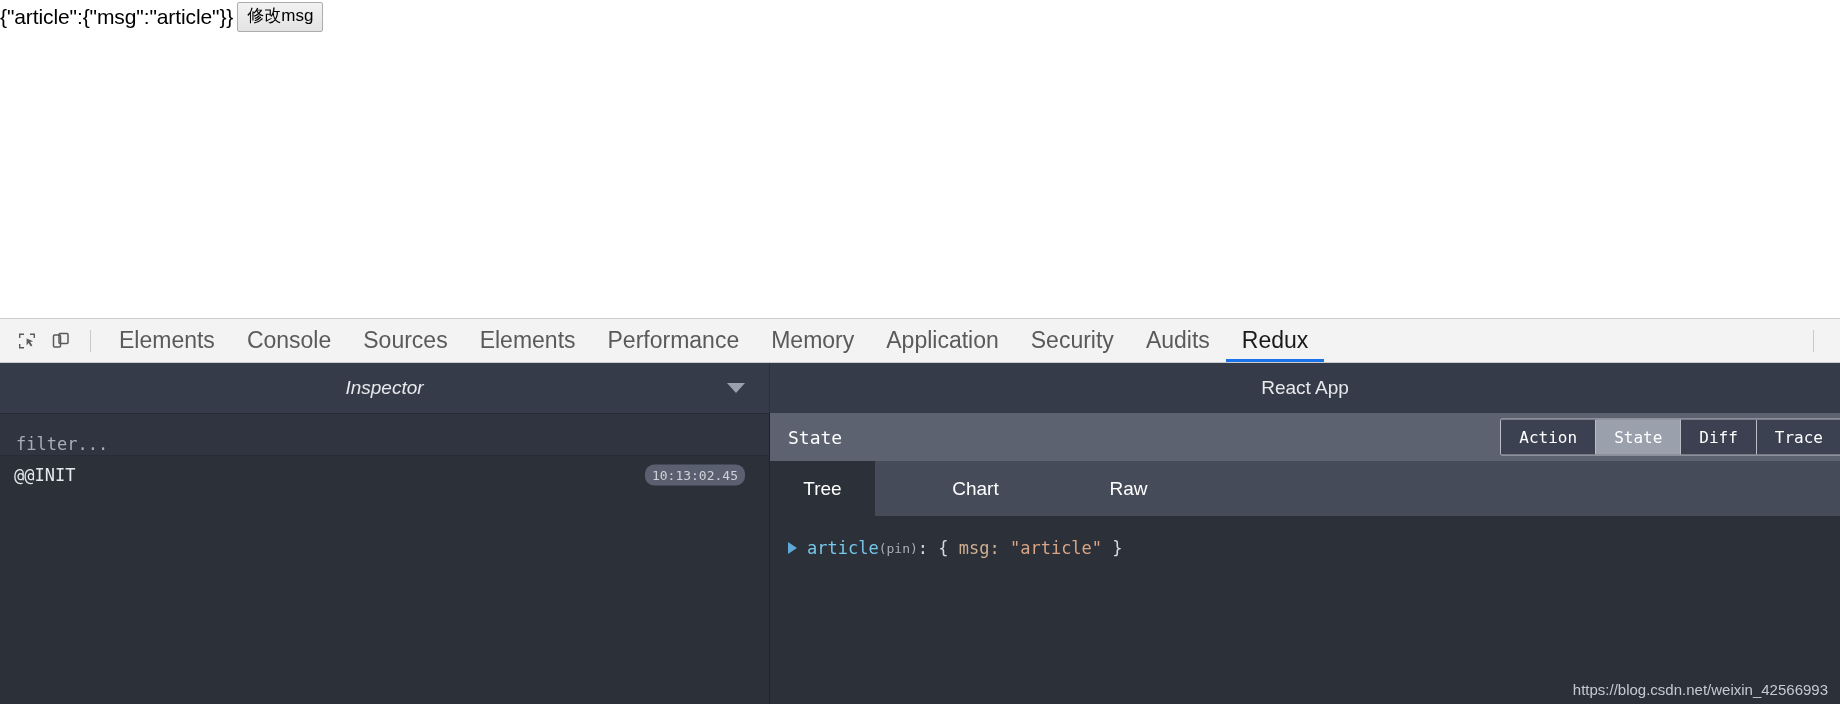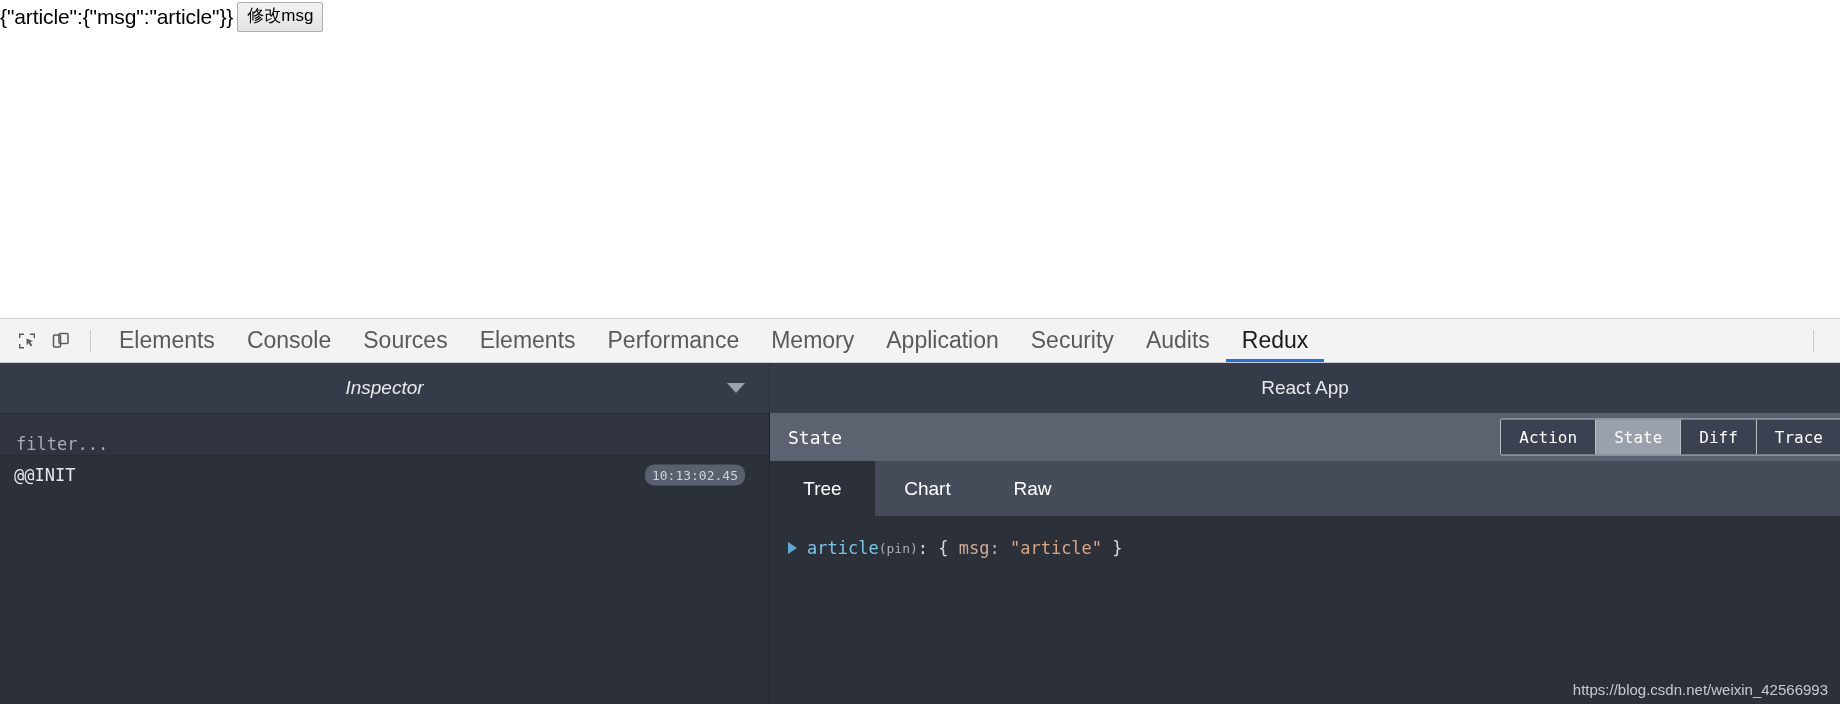--- a/index.html
+++ b/index.html
@@ -242,20 +242,21 @@
   .mode-btn.active {
     background: #9aa0ac;
     color: #ffffff;
   }
 
   #view-tabs {
     height: 55px;
     background: #454b59;
     display: flex;
     align-items: stretch;
+    gap: 48px;
   }
   .view-tab {
     display: flex;
     align-items: center;
     justify-content: center;
     min-width: 105px;
     padding: 0 22px;
     font-size: 19px;
     color: #ffffff;
     cursor: pointer;

